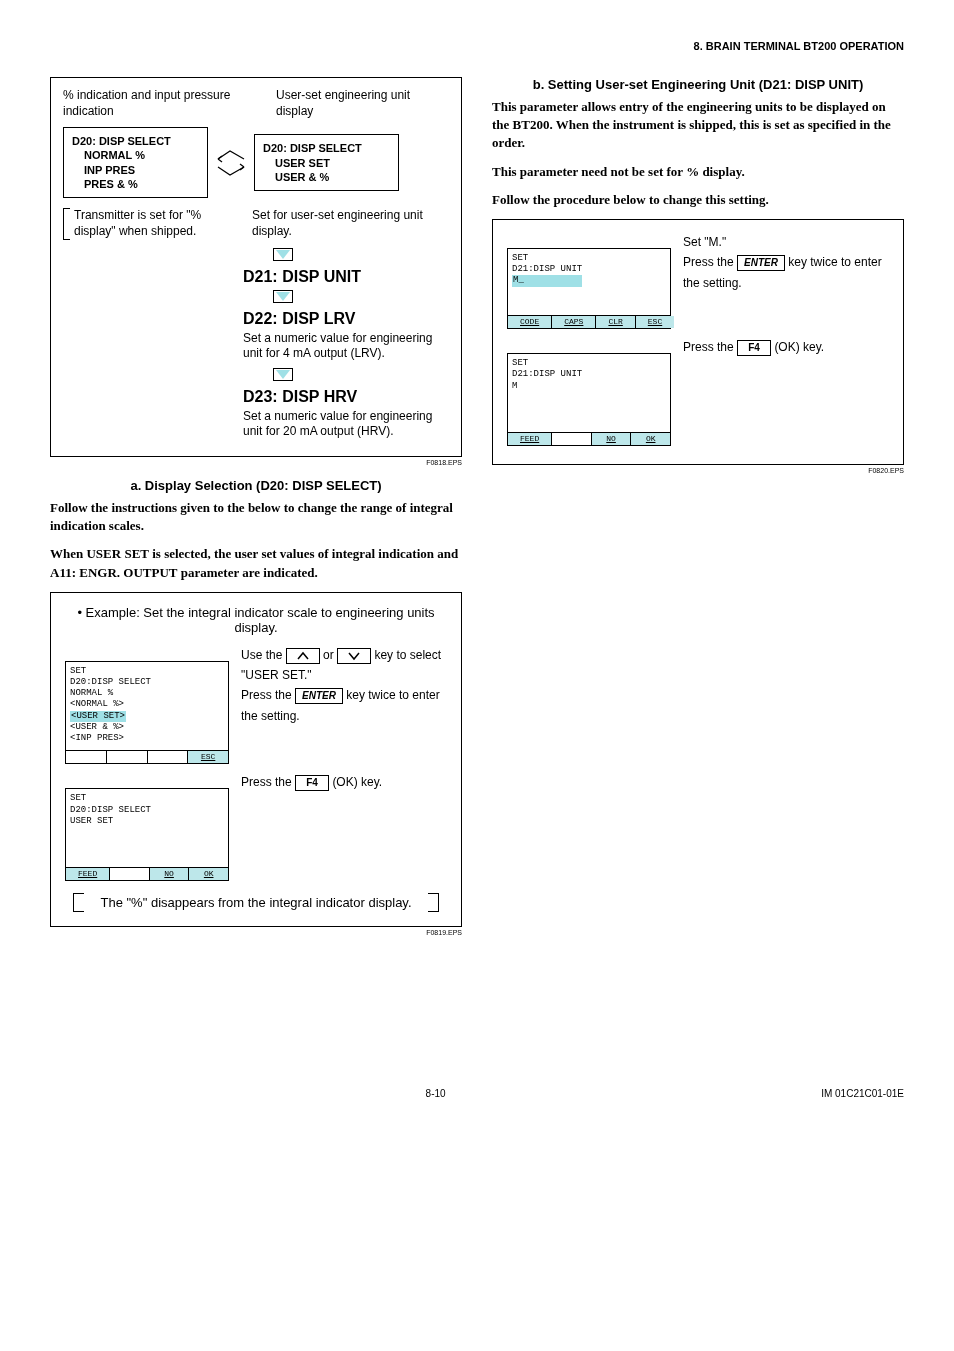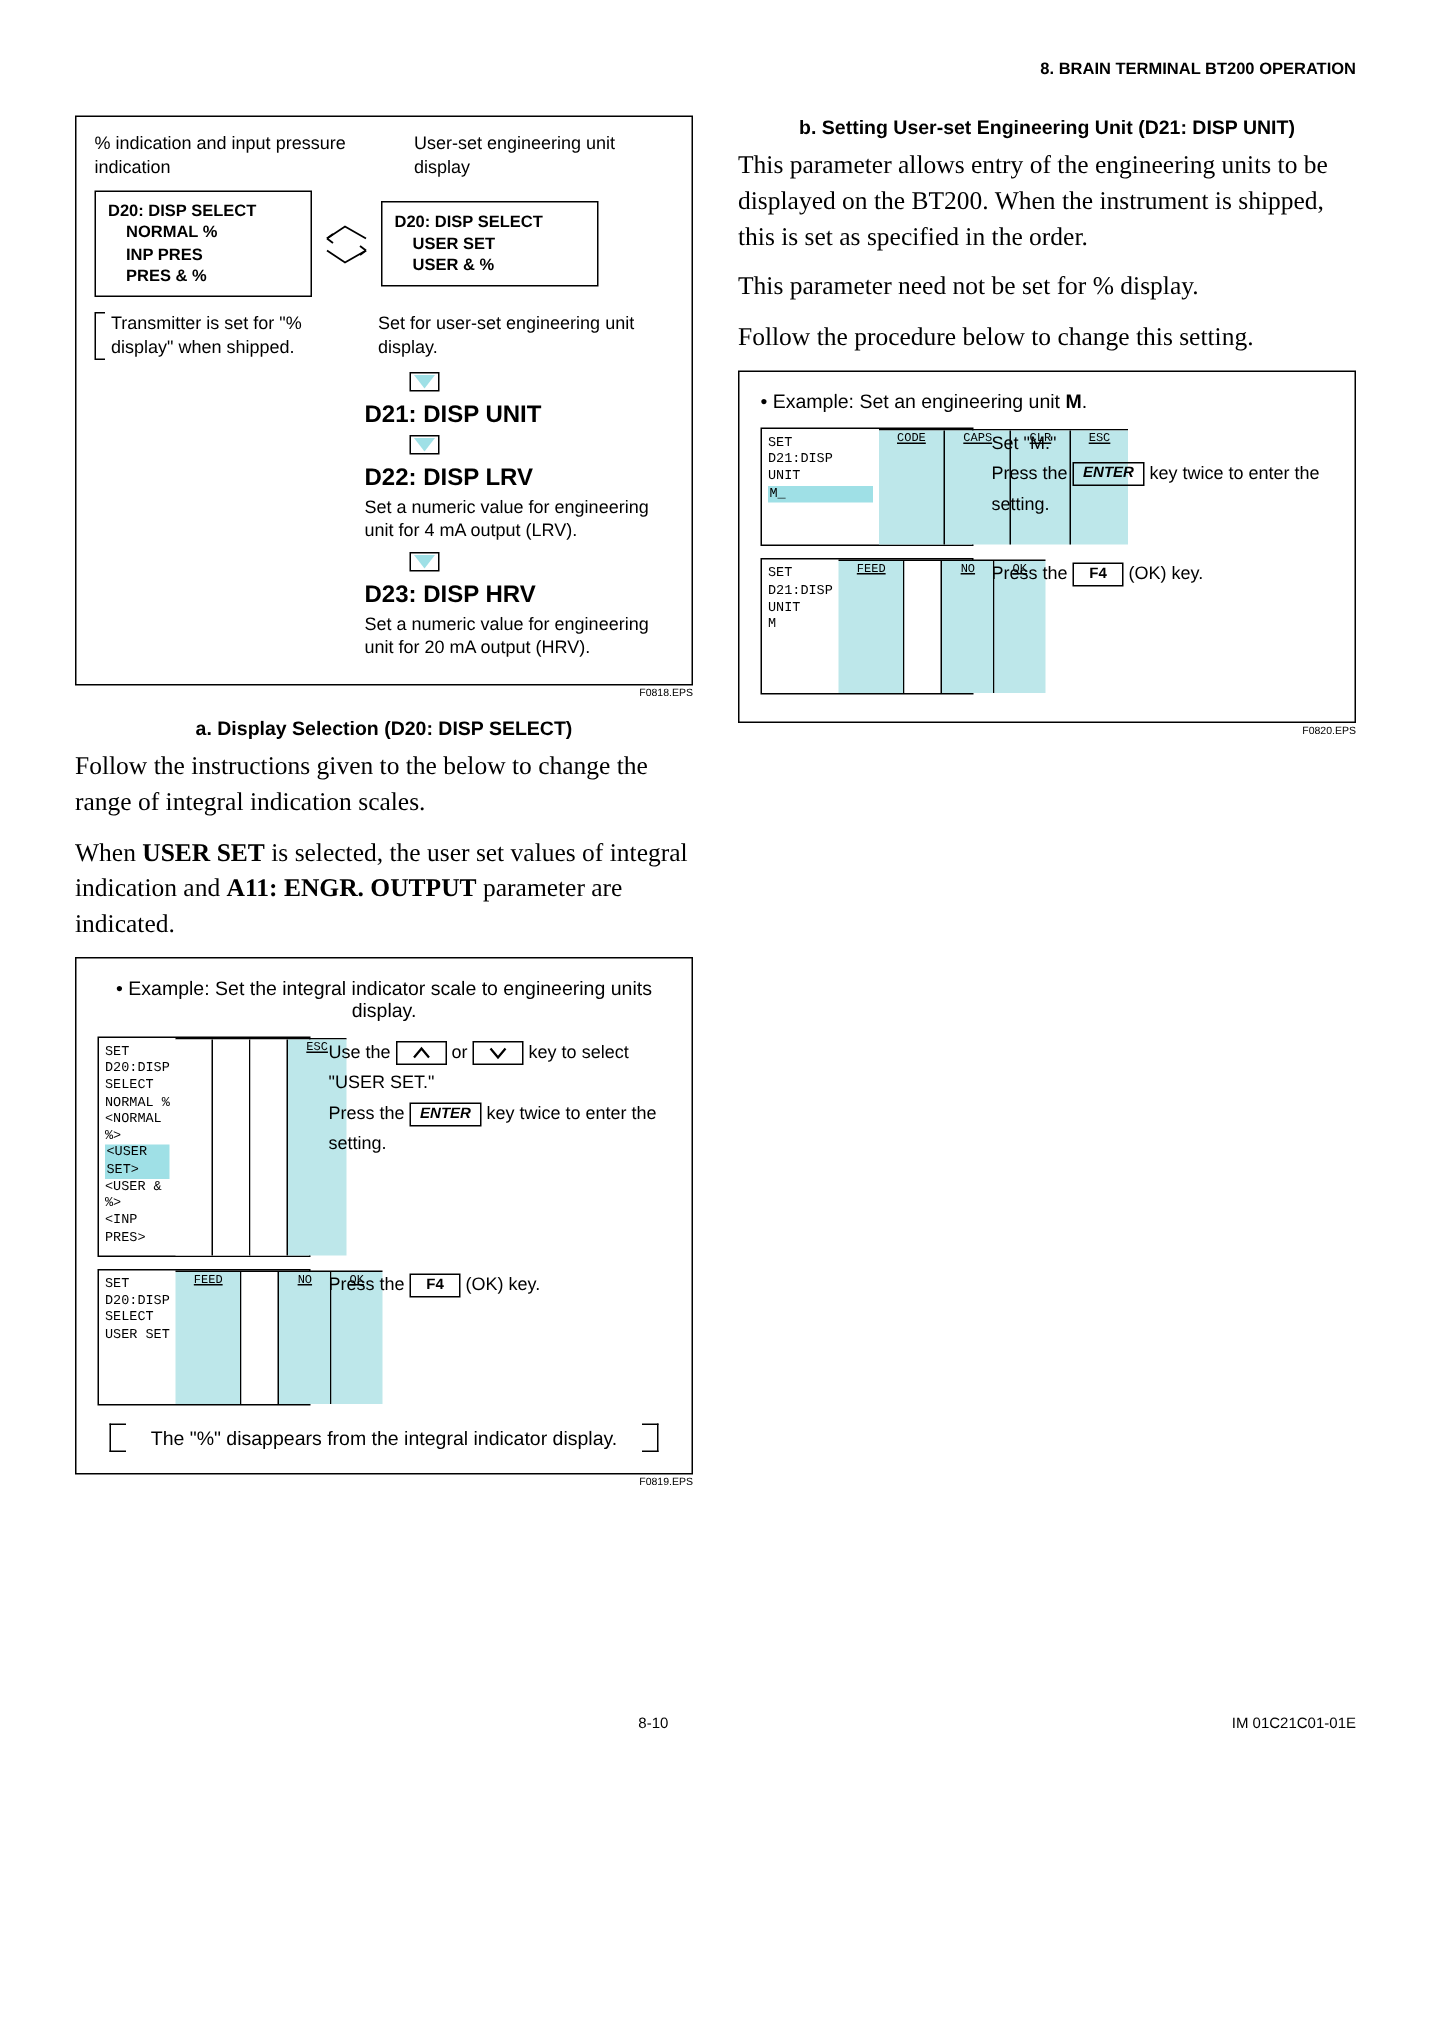--- a/index.html
+++ b/index.html
@@ -103,45 +103,48 @@
     margin-bottom: 12px;
   }
   .sub-heading {
     font-weight: bold;
     font-size: 13px;
     margin-bottom: 6px;
     text-align: center;
   }
   .body-para {
     font-family: Georgia, "Times New Roman", serif;
-    font-size: 17px;
+    font-size: 13px;
     line-height: 1.4;
     margin-bottom: 10px;
+    font-weight: bold;
   }
   .example-outer {
     border: 1px solid #000;
     padding: 12px 14px 10px;
   }
   .example-title {
     font-size: 13px;
     margin-bottom: 10px;
     text-align:center;
   }
   .example-row {
     display: flex;
     gap: 12px;
     margin-bottom: 8px;
   }
   .bt-panel {
     border: 1px solid #000;
-    width: 142px;
+    width: 164px;
     font-family: "Courier New", monospace;
     font-size: 9px;
     line-height: 1.25;
     display: flex;
+    flex-direction: column;
+    margin-top: 16px;
   }
   .bt-body { padding: 4px 4px 6px; flex: 1; min-height: 60px; }
   .bt-body .hl { background: #9fe0e6; display:inline-block; padding: 0 1px; }
   .bt-footer {
     display: flex;
     border-top: 1px solid #000;
   }
   .bt-footer div {
     flex: 1;
     text-align: center;
@@ -349,23 +352,20 @@
     <div class="eps-label">F0819.EPS</div>
   </div>
 
   <div class="column">
     <div class="sub-heading">b.  Setting User-set Engineering Unit (D21: DISP UNIT)</div>
     <p class="body-para">This parameter allows entry of the engineering units to be displayed on the BT200. When the instrument is shipped, this is set as specified in the order.</p>
     <p class="body-para">This parameter need not be set for % display.</p>
     <p class="body-para">Follow the procedure below to change this setting.</p>
 
     <div class="example-outer">
-      <div class="example-title" style="text-align:left">
-        <span>• Example: Set an engineering unit </span><b>M</b><span>.</span>
-      </div>
 
       <div class="example-row">
         <div class="bt-panel">
           <div class="bt-body">
             <div>SET</div>
             <div> D21:DISP UNIT</div>
             <div><span class="hl" style="min-width:70px">  M_</span></div>
             <div>&nbsp;</div>
               <div>&nbsp;</div>
           </div>

